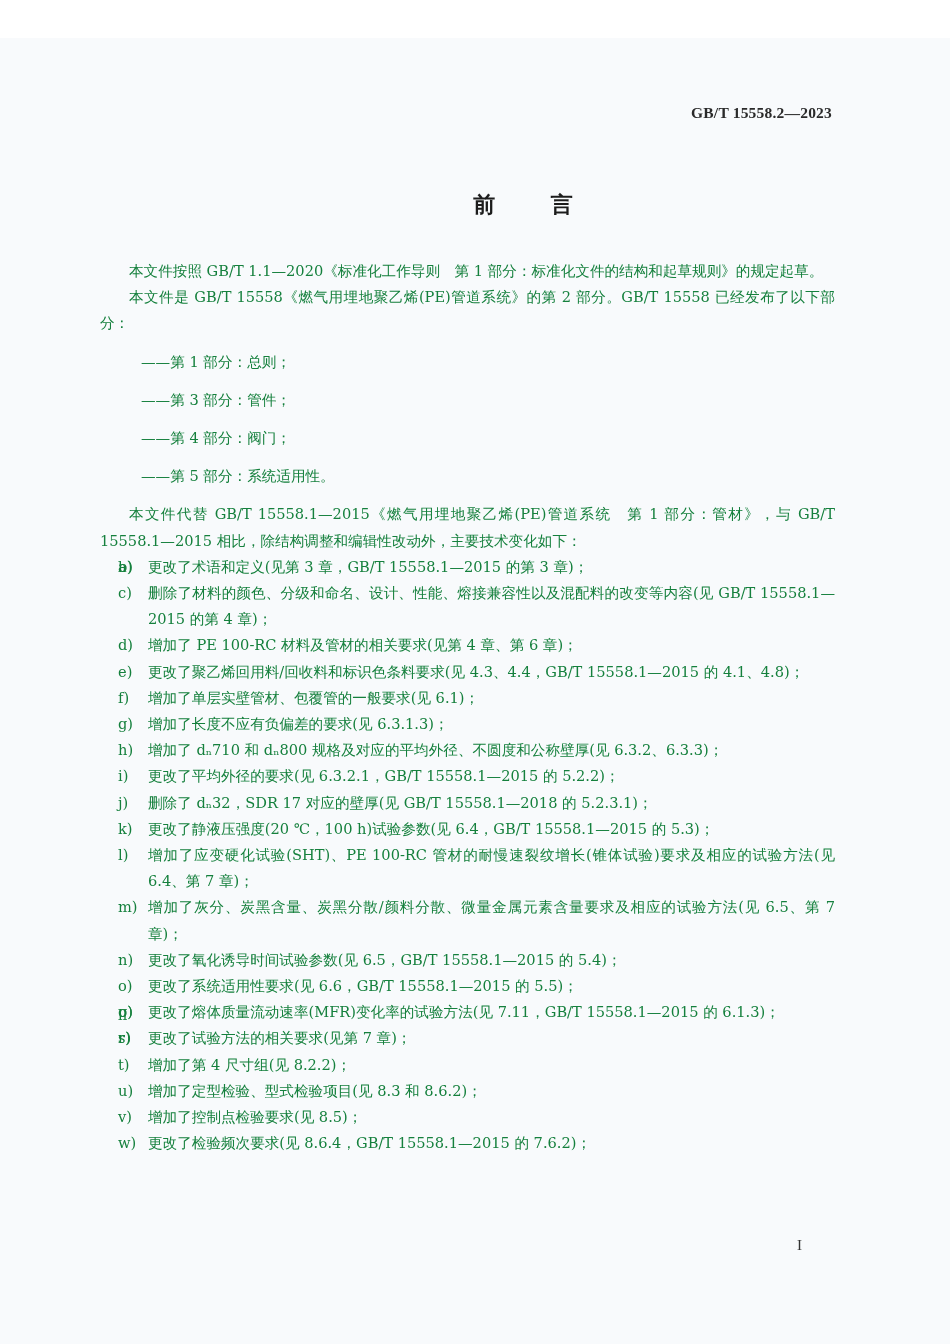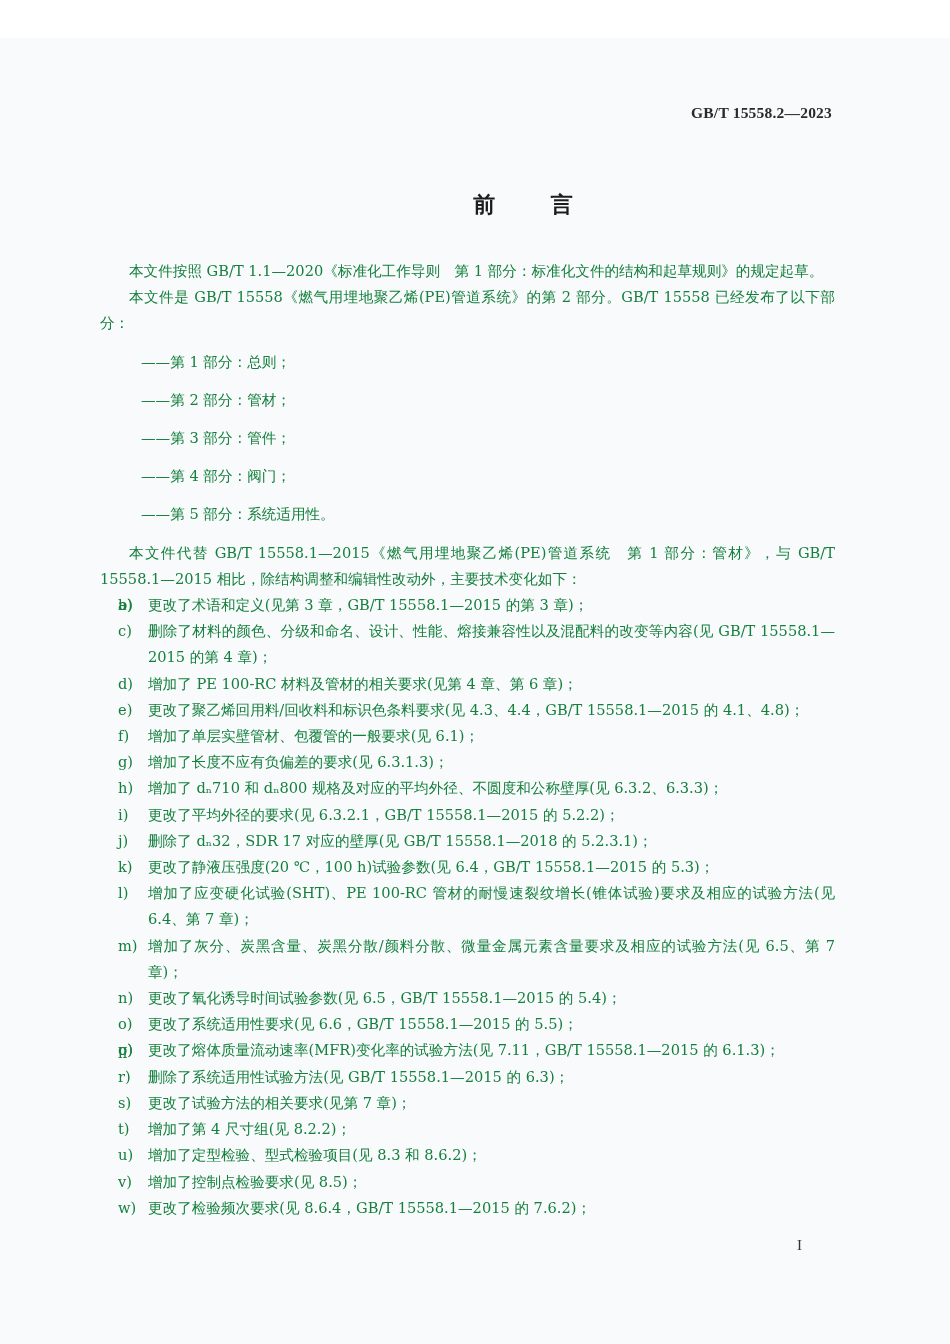--- a/index.html
+++ b/index.html
@@ -94,21 +94,20 @@
 <div class="header-code">GB/T 15558.2—2023</div>
 
 <div class="title">前 言</div>
 
 <div class="content">
   <p class="para">本文件按照 GB/T 1.1—2020《标准化工作导则　第 1 部分：标准化文件的结构和起草规则》的规定起草。</p>
   <p class="para">本文件是 GB/T 15558《燃气用埋地聚乙烯(PE)管道系统》的第 2 部分。GB/T 15558 已经发布了以下部分：</p>
 
   <div>
     <p class="dash-item">——第 1 部分：总则；</p>
-    <p class="dash-item">——第 2 部分：管材；</p>
     <p class="dash-item">——第 3 部分：管件；</p>
     <p class="dash-item">——第 4 部分：阀门；</p>
     <p class="dash-item">——第 5 部分：系统适用性。</p>
   </div>
 
   <p class="para">本文件代替 GB/T 15558.1—2015《燃气用埋地聚乙烯(PE)管道系统　第 1 部分：管材》，与 GB/T 15558.1—2015 相比，除结构调整和编辑性改动外，主要技术变化如下：</p>
 
   <div>
     <div class="list-item"><span class="marker">a)</span></div>
     <div class="list-item"><span class="marker">b)</span><span>更改了术语和定义(见第 3 章，GB/T 15558.1—2015 的第 3 章)；</span></div>
@@ -120,21 +119,21 @@
     <div class="list-item"><span class="marker">h)</span><span>增加了 dₙ710 和 dₙ800 规格及对应的平均外径、不圆度和公称壁厚(见 6.3.2、6.3.3)；</span></div>
     <div class="list-item"><span class="marker">i)</span><span>更改了平均外径的要求(见 6.3.2.1，GB/T 15558.1—2015 的 5.2.2)；</span></div>
     <div class="list-item"><span class="marker">j)</span><span>删除了 dₙ32，SDR 17 对应的壁厚(见 GB/T 15558.1—2018 的 5.2.3.1)；</span></div>
     <div class="list-item"><span class="marker">k)</span><span>更改了静液压强度(20 ℃，100 h)试验参数(见 6.4，GB/T 15558.1—2015 的 5.3)；</span></div>
     <div class="list-item"><span class="marker">l)</span><span>增加了应变硬化试验(SHT)、PE 100-RC 管材的耐慢速裂纹增长(锥体试验)要求及相应的试验方法(见 6.4、第 7 章)；</span></div>
     <div class="list-item"><span class="marker">m)</span><span>增加了灰分、炭黑含量、炭黑分散/颜料分散、微量金属元素含量要求及相应的试验方法(见 6.5、第 7 章)；</span></div>
     <div class="list-item"><span class="marker">n)</span><span>更改了氧化诱导时间试验参数(见 6.5，GB/T 15558.1—2015 的 5.4)；</span></div>
     <div class="list-item"><span class="marker">o)</span><span>更改了系统适用性要求(见 6.6，GB/T 15558.1—2015 的 5.5)；</span></div>
     <div class="list-item"><span class="marker">p)</span></div>
     <div class="list-item"><span class="marker">q)</span><span>更改了熔体质量流动速率(MFR)变化率的试验方法(见 7.11，GB/T 15558.1—2015 的 6.1.3)；</span></div>
-    <div class="list-item"><span class="marker">r)</span><span>删除了系统适用性试验方法(见 GB/T 15558.1—2015 的 6.3)；</span></div>
+    <div class="list-item"><span class="marker">r)</span></div>
     <div class="list-item"><span class="marker">s)</span><span>更改了试验方法的相关要求(见第 7 章)；</span></div>
     <div class="list-item"><span class="marker">t)</span><span>增加了第 4 尺寸组(见 8.2.2)；</span></div>
     <div class="list-item"><span class="marker">u)</span><span>增加了定型检验、型式检验项目(见 8.3 和 8.6.2)；</span></div>
     <div class="list-item"><span class="marker">v)</span><span>增加了控制点检验要求(见 8.5)；</span></div>
     <div class="list-item"><span class="marker">w)</span><span>更改了检验频次要求(见 8.6.4，GB/T 15558.1—2015 的 7.6.2)；</span></div>
   </div>
 </div>
 
 <div class="page-number">I</div>
 

